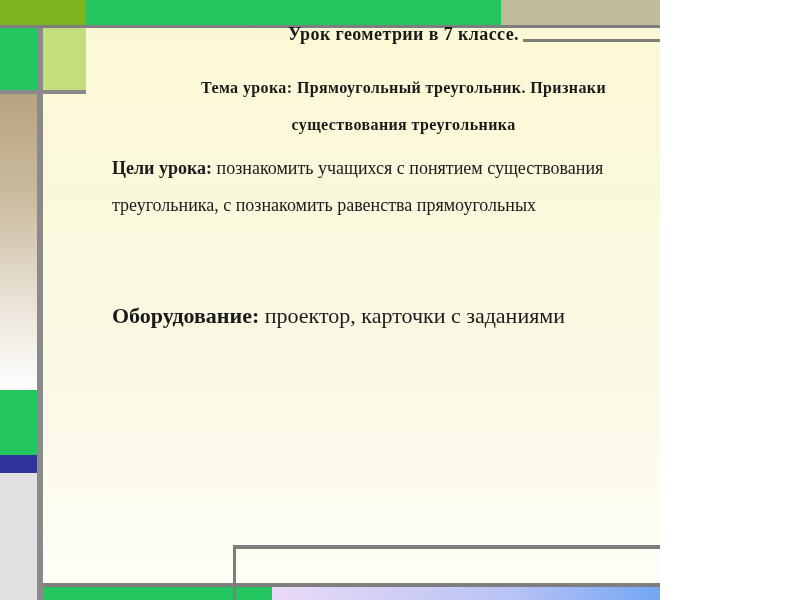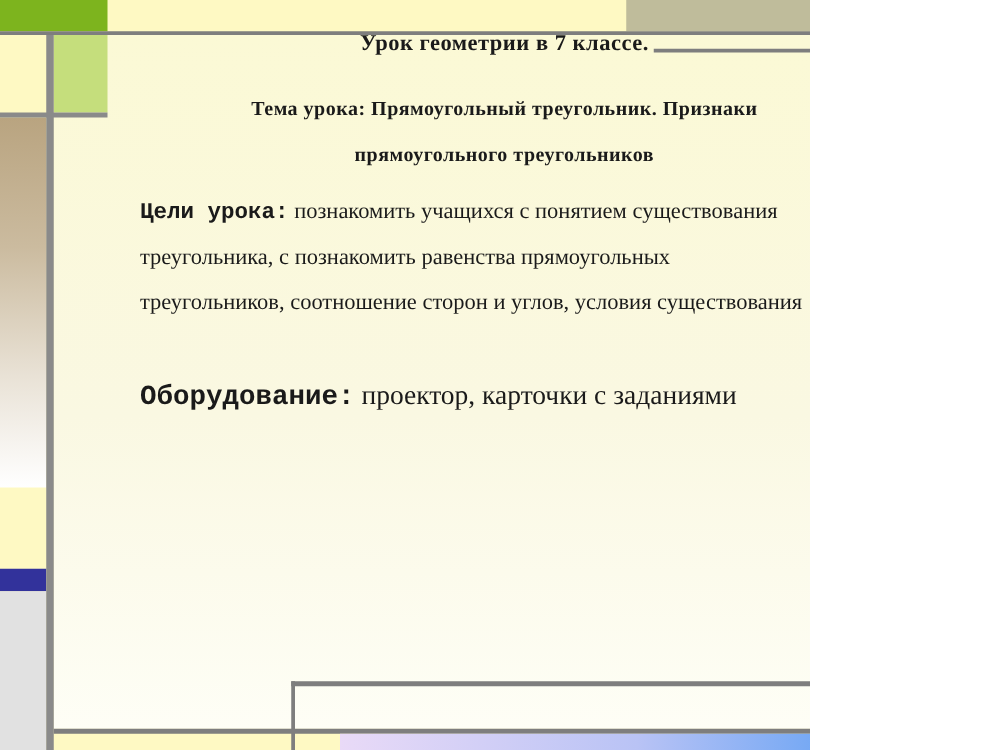--- a/index.html
+++ b/index.html
@@ -1,19 +1,20 @@
 <!DOCTYPE html>
 <html><head>
 <meta charset="utf-8">
 <style>
   html,body{margin:0;padding:0;background:#ffffff;}
   #stage{
     position:relative;width:648px;height:600px;overflow:hidden;
-    background:#fef9c3;
+    background:#22c55e;
     font-family:"Liberation Serif","DejaVu Serif",serif;
+    padding-left:12px;
   }
   .abs{position:absolute;}
 
   
   .slide-bg{left:43px;top:28px;width:721px;height:555px;
     background:linear-gradient(180deg,#fbf9d5 0%,#faf8e2 55%,#fefef6 100%);}
   .green-block-top-left{left:0;top:0;width:86px;height:25px;background:#7db41e;}
   .tan-bar-top-right{left:501px;top:0;width:263px;height:25px;background:#bfbc9b;}
   .light-green-square{left:43px;top:28px;width:43px;height:62px;background:#c5de7c;}
   .hline-a{left:0;top:25px;width:800px;height:3px;background:#7e7e7e;}
@@ -37,21 +38,21 @@
   
   .txt{color:#1a1a1a;}
   .title{left:43px;top:24px;width:721px;text-align:center;
     font-size:18px;font-weight:bold;letter-spacing:0.4px;}
   .topic{left:43px;top:69px;width:721px;text-align:center;
     font-size:16px;font-weight:bold;letter-spacing:0.4px;line-height:37px;}
   .body-block{left:112px;top:150px;width:640px;font-size:18px;line-height:36.5px;
     white-space:nowrap;}
   .body-line{height:36.5px;}
   .equipment{left:112px;top:303px;font-size:22px;white-space:nowrap;}
-  b.lead{font-weight:bold;font-family:Liberation Mono, monospace;}
+  b.lead{font-weight:bold;}
 </style>
 </head>
 <body>
 
 <div id="stage">
 
   <div class="abs slide-bg"></div>
   <div class="abs tan-gradient-strip"></div>
   <div class="abs indigo-bar"></div>
   <div class="abs gray-strip-bottom-left"></div>
@@ -66,24 +67,23 @@
   <div class="abs green-panel-right"></div>
   <div class="abs box-top-line"></div>
   <div class="abs box-left-line"></div>
   <div class="abs hline-bottom"></div>
   <div class="abs gradient-bar-bottom"></div>
 
   <div class="abs txt title">Урок геометрии в 7 классе.</div>
 
   <div class="abs txt topic">
     <div>Тема урока: Прямоугольный треугольник. Признаки</div>
-    <div>прямоугольного треугольников</div>
+    <div>существования треугольника</div>
   </div>
 
   <div class="abs txt body-block">
     <div class="body-line"><b class="lead">Цели урока:</b><span> познакомить учащихся с понятием существования</span></div>
     <div class="body-line">треугольника, с познакомить равенства прямоугольных</div>
-    <div class="body-line">треугольников, соотношение сторон и углов, условия существования</div>
   </div>
 
   <div class="abs txt equipment"><b class="lead">Оборудование:</b><span> проектор, карточки с заданиями</span></div>
 
 </div>
 
 </body></html>

